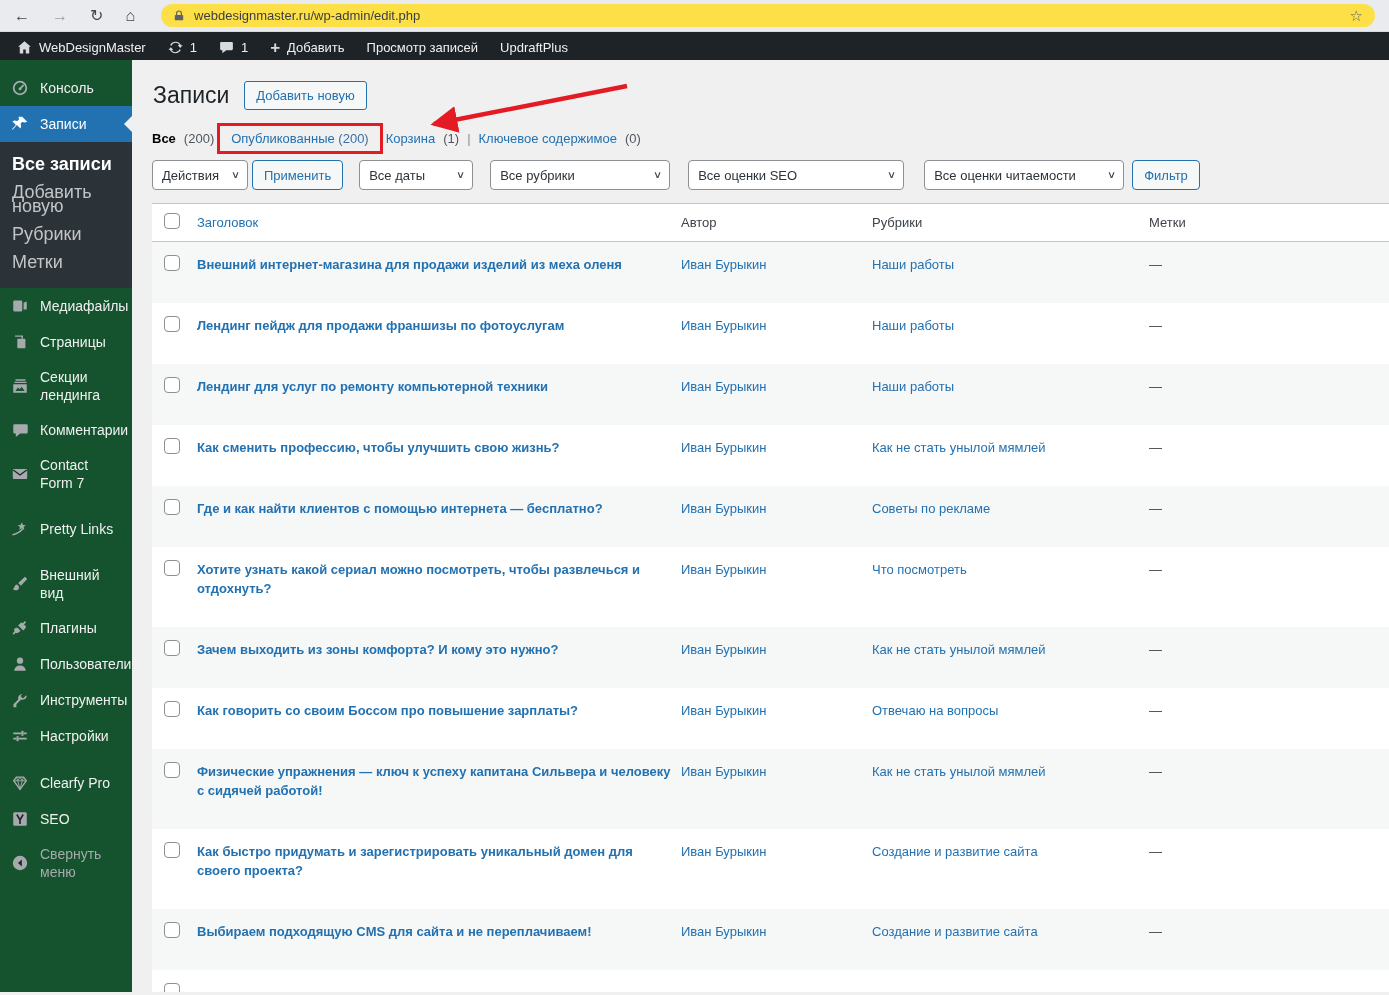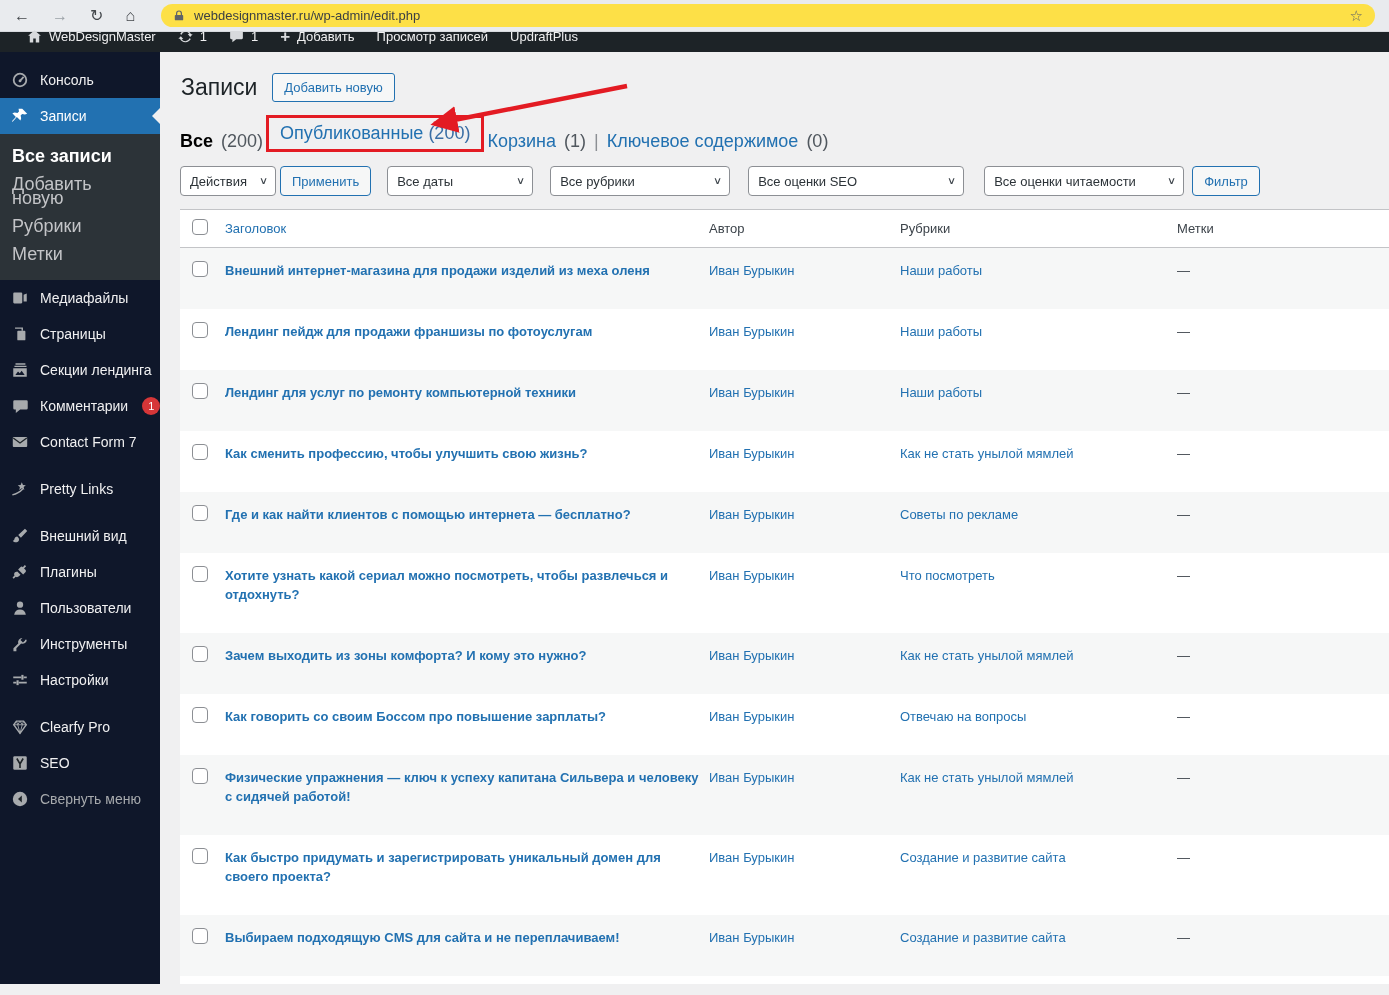--- a/index.html
+++ b/index.html
@@ -11,31 +11,31 @@
   .browser-bar { height:32px; background:#e9ebee; border-bottom:1px solid #d7dade;
     display:flex; align-items:center; padding:0 14px; }
   .nav-btn { font-size:16px; color:#43474b; margin-right:22px; cursor:pointer; line-height:1; }
   .nav-btn.disabled { color:#9aa0a6; }
   .omnibox { flex:1; height:23px; margin-left:4px; background:#fde047; border-radius:12px;
     display:flex; align-items:center; padding:0 12px; color:#3c4043; font-size:13px; }
   .omnibox .lock { display:flex; margin-right:9px; }
   .omnibox .star { margin-left:auto; font-size:15px; color:#5f6368; cursor:pointer; }
 
   
-  .admin-bar { height:20px; background:#1d2327; display:flex; align-items:flex-end;
-    color:#f0f0f1; font-size:13px; padding-left:16px; }
+  .admin-bar { height:28px; background:#1d2327; display:flex; align-items:flex-start;
+    color:#f0f0f1; font-size:13px; padding-left:6px; }
   .ab-item { display:flex; align-items:center; gap:7px; padding:0 11px; height:31px; cursor:pointer; }
   .ab-item svg { fill:#d8dadd; }
   .ab-plus { font-size:17px; font-weight:700; color:#d8dadd; line-height:1; }
 
   
   .app { display:flex; height:932px; }
 
   
-  .sidebar { width:160px; flex-shrink:0; background:#0f172a; padding-top:10px;
+  .sidebar { width:132px; flex-shrink:0; background:#14532d; padding-top:10px;
     color:#f0f0f1; font-size:14px; }
   .menu-item { position:relative; display:flex; align-items:center; gap:10px;
     padding:8px 8px 8px 10px; cursor:pointer; line-height:18px; }
   .menu-item .icon { width:20px; height:20px; flex-shrink:0; display:flex;
     align-items:center; justify-content:center; }
   .menu-item .icon svg { fill:#a7aaad; stroke-color:#a7aaad; }
   .menu-item.active { background:#2271b1; color:#fff; }
   .menu-item.active .icon svg { fill:#fff; }
   .menu-item.active::after { content:""; position:absolute; right:0; top:50%;
     transform:translateY(-50%); border:8px solid transparent; border-right-color:#f0f0f1; }
@@ -47,37 +47,37 @@
   .badge { background:#d63638; color:#fff; border-radius:50%; min-width:18px; height:18px;
     line-height:18px; font-size:11px; text-align:center; padding:0 2px; margin-left:4px; }
 
   
   .content { flex:1; background:#f0f0f1; padding:0 0 0 20px; position:relative; overflow:hidden; }
   .title-row { padding-top:21px; display:flex; align-items:center; gap:15px; }
   .page-title { font-size:23px; font-weight:400; color:#1d2327; padding-left:1px; }
   .add-new { font-size:13px; color:#2271b1; background:#f6f7f7; border:1px solid #2271b1;
     border-radius:3px; padding:6px 11px; cursor:pointer; font-family:inherit; }
 
-  .views { margin-top:13px; font-size:18px; display:flex; align-items:flex-end; color:#50575e; }
+  .views { margin-top:13px; font-size:13px; display:flex; align-items:center; color:#50575e; }
   .views a { color:#2271b1; }
   .views .current-label { font-weight:700; color:#000; }
   .views .count { color:#50575e; }
   .views .sep { margin:0 8px; color:#8c8f94; }
   .views .gap { width:8px; }
   .red-box { border:3px solid #e31b23; padding:5px 11px; margin:0 3px; }
   .red-box .count { color:#3a6ea5; }
 
-  .tablenav { margin-top:14px; display:flex; align-items:center; }
+  .tablenav { margin-top:6px; display:flex; align-items:center; }
   .select-wrap { position:relative; display:inline-block; }
   .select-wrap::after { content:"\2228"; position:absolute; right:9px; top:50%;
     transform:translateY(-54%) scaleX(1.25); font-size:10px; color:#3c434a; pointer-events:none; }
   select { appearance:none; -webkit-appearance:none; height:30px; background:#fff;
     border:1px solid #8c8f94; border-radius:4px; font-size:13px; color:#2c3338;
     padding:0 26px 0 9px; font-family:inherit; cursor:pointer; }
-  .w-act{width:96px} .w-dates{width:146px} .w-cats{width:180px} .w-seo{width:216px} .w-read{width:200px}
+  .w-act{width:96px} .w-dates{width:114px} .w-cats{width:180px} .w-seo{width:216px} .w-read{width:200px}
   .btn { height:30px; padding:0 11px; background:#f6f7f7; border:1px solid #2271b1;
     border-radius:4px; color:#2271b1; font-size:13px; cursor:pointer; font-family:inherit; }
   .mr4{margin-right:4px} .mr16{margin-right:16px} .mr17{margin-right:17px}
   .mr18{margin-right:18px} .mr20{margin-right:20px} .mr8{margin-right:8px}
 
   
   .posts-table { margin-top:13px; width:100%; border-collapse:collapse; background:#fff; font-size:13px; }
   .posts-table thead th { border-top:1px solid #c3c4c7; border-bottom:1px solid #c3c4c7;
     text-align:left; font-weight:400; color:#3c434a; padding:9px 10px 9px 0; vertical-align:middle; }
   .posts-table th.col-cb { padding:9px 0 9px 12px; }

